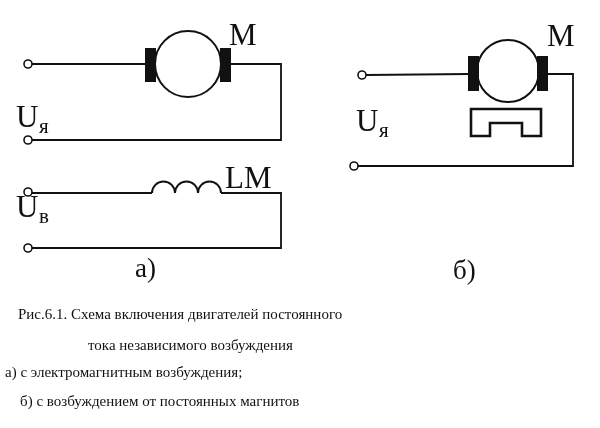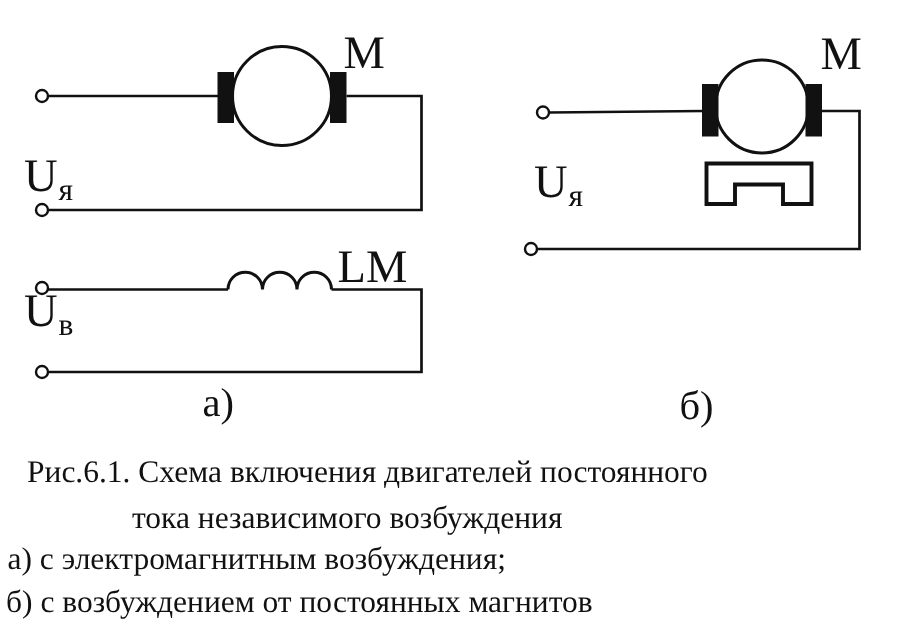--- a/index.html
+++ b/index.html
@@ -29,28 +29,28 @@
   .lbl-part { font-size: 27px; }
   .caption {
     position: absolute;
     left: 0;
     top: 0;
     width: 600px;
     color: #111111;
   }
   .caption div {
     position: absolute;
-    font-size: 21px;
+    font-size: 15px;
     line-height: 25px;
     white-space: nowrap;
   }
   .cap-1 { left: 18px;  top: 302px; }
   .cap-2 { left: 88px;  top: 333px; }
   .cap-3 { left: 5px;   top: 360px; }
-  .cap-4 { left: 4px;   top: 389px; }
+  .cap-4 { left: 20px;   top: 389px; }
 </style>
 </head>
 <body>
 
 <div class="page">
 
   <svg class="schematic" width="600" height="295" viewBox="0 0 600 295">
 
     <g stroke="#111111" fill="none" stroke-width="1.8">
       <circle cx="28" cy="64" r="4" fill="#ffffff" stroke-width="1.6"></circle>

